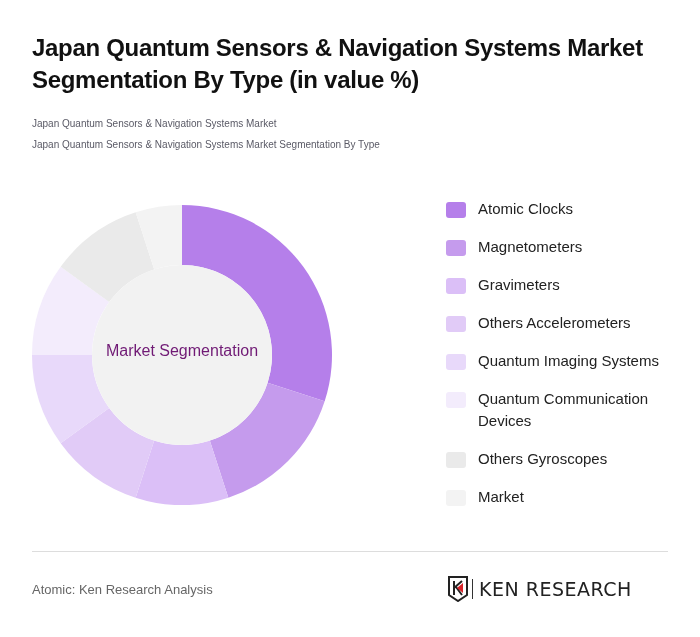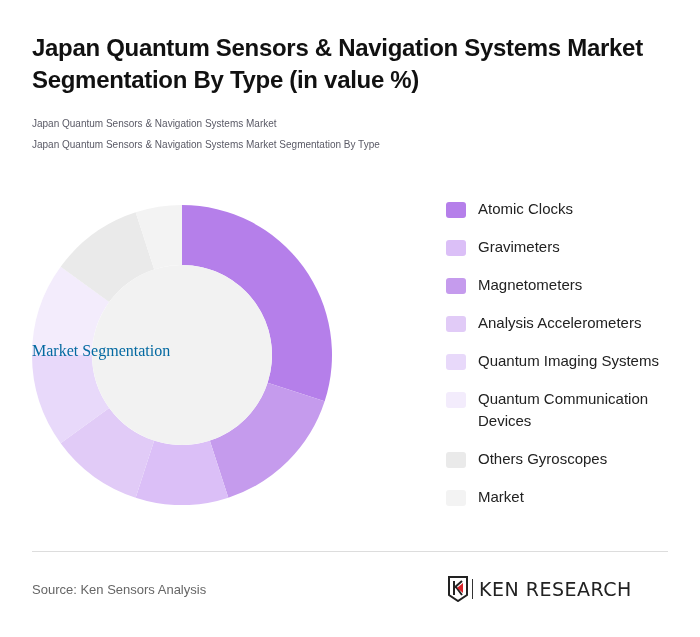--- a/index.html
+++ b/index.html
@@ -1,21 +1,21 @@
 <!DOCTYPE html>
 <html><head>
 <meta charset="utf-8">
 <style>
   html, body { margin:0; padding:0; background:#ffffff; }
   body { width:700px; height:637px; font-family:"Liberation Sans", sans-serif; position:relative; overflow:hidden; }
   .card { position:absolute; left:0; top:0; width:700px; height:637px; background:#fff; border-radius:10px; }
   .title { position:absolute; left:32px; top:32px; width:650px; font-family:"Liberation Sans", sans-serif; font-weight:bold; font-size:24px; line-height:32px; color:#111; letter-spacing:-0.3px; }
   .subtitle { position:absolute; left:32px; top:113px; font-size:10px; line-height:21px; color:#5a5a66; }
   .chart { position:absolute; left:32px; top:205px; width:300px; height:300px; }
-  .center-label { position:absolute; left:32px; top:342px; width:300px; text-align:left; font-size:16px; color:#0369a1;font-family:Liberation Serif, serif; }
+  .center-label { position:absolute; left:32px; top:342px; width:300px; text-align:center; font-size:16px; color:#701a75; }
   .legend { position:absolute; left:418px; top:198px; width:260px; }
   .legend-item { display:flex; align-items:flex-start; margin-bottom:16px;padding-left:28px; }
   .swatch { width:20px; height:16px; border-radius:3px; flex:0 0 20px; margin-top:4px; }
   .legend-label { margin-left:12px; font-size:15px; line-height:22px; color:#222; width:200px; }
   .divider { position:absolute; left:32px; top:551px; width:636px; height:1px; background:#dddddd; }
   .source { position:absolute; left:32px; top:582px; font-size:13px; color:#666; }
   .logo { position:absolute; left:448px; top:576px; display:flex; align-items:center; }
   .logo-text { font-family:"DejaVu Sans", sans-serif; font-size:19px; color:#222; letter-spacing:0.5px; margin-left:6px; }
   .logo-sep { width:1px; height:20px; background:#333; margin-left:4px; }
 </style>
@@ -41,51 +41,51 @@
       <circle cx="150" cy="150" r="90" fill="#f2f2f2"></circle>
     </svg>
   <div class="center-label">Market Segmentation</div>
 
   <div class="legend" id="legend">
       <div class="legend-item">
         <span class="swatch" style="background: rgb(181, 127, 234);"></span>
         <span class="legend-label">Atomic Clocks</span>
       </div>
       <div class="legend-item">
+        <span class="swatch" style="background: rgb(197, 155, 237);"></span>
+        <span class="legend-label">Magnetometers</span>
+      </div>
+      <div class="legend-item">
         <span class="swatch" style="background: rgb(219, 191, 247);"></span>
         <span class="legend-label">Gravimeters</span>
       </div>
       <div class="legend-item">
-        <span class="swatch" style="background: rgb(197, 155, 237);"></span>
-        <span class="legend-label">Magnetometers</span>
-      </div>
-      <div class="legend-item">
         <span class="swatch" style="background: rgb(225, 203, 247);"></span>
-        <span class="legend-label">Analysis Accelerometers</span>
+        <span class="legend-label">Others Accelerometers</span>
       </div>
       <div class="legend-item">
         <span class="swatch" style="background: rgb(232, 217, 250);"></span>
         <span class="legend-label">Quantum Imaging Systems</span>
       </div>
       <div class="legend-item">
         <span class="swatch" style="background: rgb(243, 236, 252);"></span>
         <span class="legend-label">Quantum Communication Devices</span>
       </div>
       <div class="legend-item">
         <span class="swatch" style="background: rgb(234, 234, 234);"></span>
         <span class="legend-label">Others Gyroscopes</span>
       </div>
       <div class="legend-item">
         <span class="swatch" style="background: rgb(243, 243, 243);"></span>
         <span class="legend-label">Market</span>
       </div>
     </div>
 
   <div class="divider"></div>
-  <div class="source">Source: Ken Sensors Analysis</div>
+  <div class="source">Atomic: Ken Research Analysis</div>
   <div class="logo">
     <svg width="20" height="26" viewBox="0 0 20 26">
       <path d="M1 1 H19 V19 L10 25 L1 19 Z" fill="none" stroke="#222" stroke-width="2"></path>
       <path d="M6 5 V19 M6 12 L14 5 M8 11 L14 19" stroke="#222" stroke-width="2" fill="none"></path>
       <path d="M9 12 L15 7 L15 17 Z" fill="#d8232a"></path>
     </svg>
     <div class="logo-sep"></div>
     <span class="logo-text">KEN RESEARCH</span>
   </div>
 </div>

